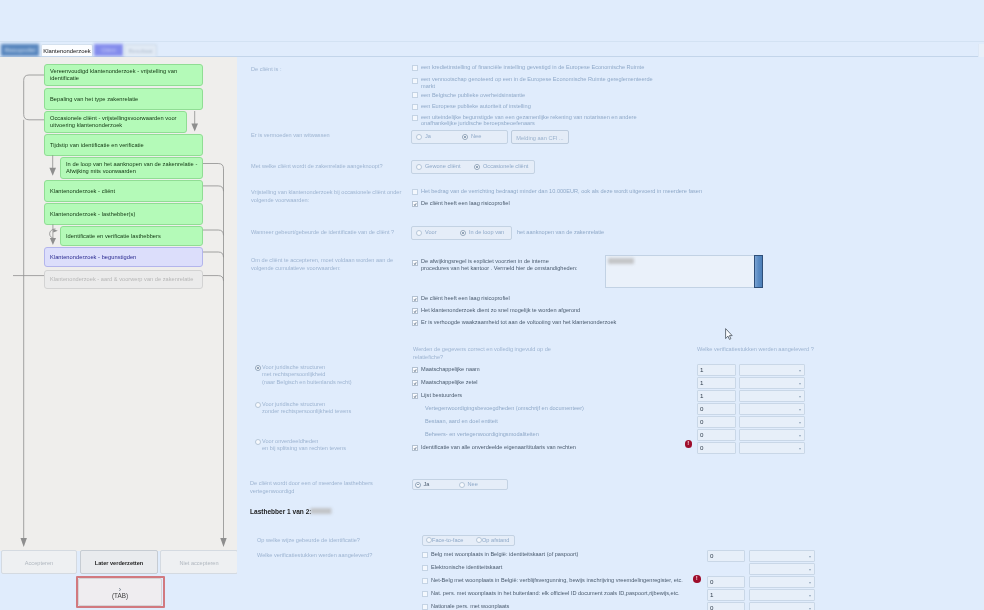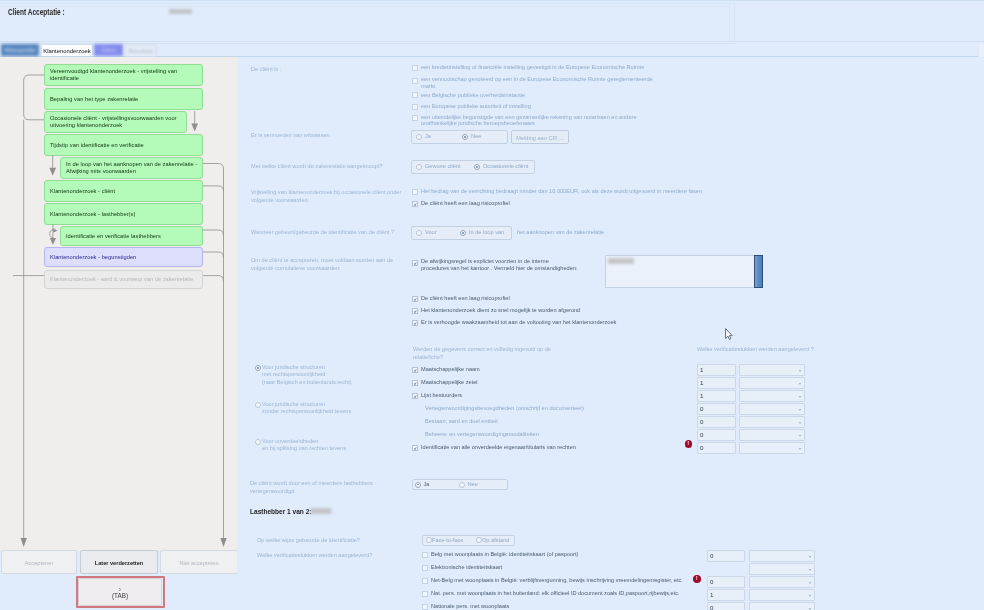--- a/index.html
+++ b/index.html
@@ -79,28 +79,20 @@
   .txtarea{position:absolute;box-sizing:border-box;border:1px solid #c2d2e4;background:#eaf1fa;}
   .scroll{position:absolute;box-sizing:border-box;background:#e6eef8;border:1px solid #c5d4e5;}
   .thumb{position:absolute;background:linear-gradient(90deg,#7ba3d2 0%,#5b8cc4 45%,#4d7fb8 100%);border:1.2px solid #2e4f79;box-sizing:border-box;}
   .cursor{position:absolute;width:9px;height:12px;}
 </style>
 </head>
 <body>
 
 <div id="root">
 
-  <div class="hdr">
-    <div style="position:absolute;left:-4px;top:2px;width:739px;height:41px;box-sizing:border-box;
-                border:1px solid #d5e3f3;background:transparent;"></div>
-    <div style="position:absolute;left:-4px;top:5px;width:734px;height:36px;box-sizing:border-box;
-                border:1px solid #dbe7f5;background:transparent;"></div>
-    <span class="hdr-title">Client Acceptatie :</span>
-    <span class="redact" style="position:absolute;left:169px;top:8px;width:23px;height:5px;"></span>
-  </div>
 
   <div class="tabbar">
     <div class="baseline"></div>
     <div style="position:absolute;left:0;top:-2px;width:984px;height:1px;background:#d3e2f3;"></div>
 
     <div class="tab t1">Risicoprofiel</div>
     <div class="tab t2">Klantenonderzoek</div>
     <div class="tab t3">Cliënt</div>
     <div class="tab t4">Resultaat</div>
   </div>

